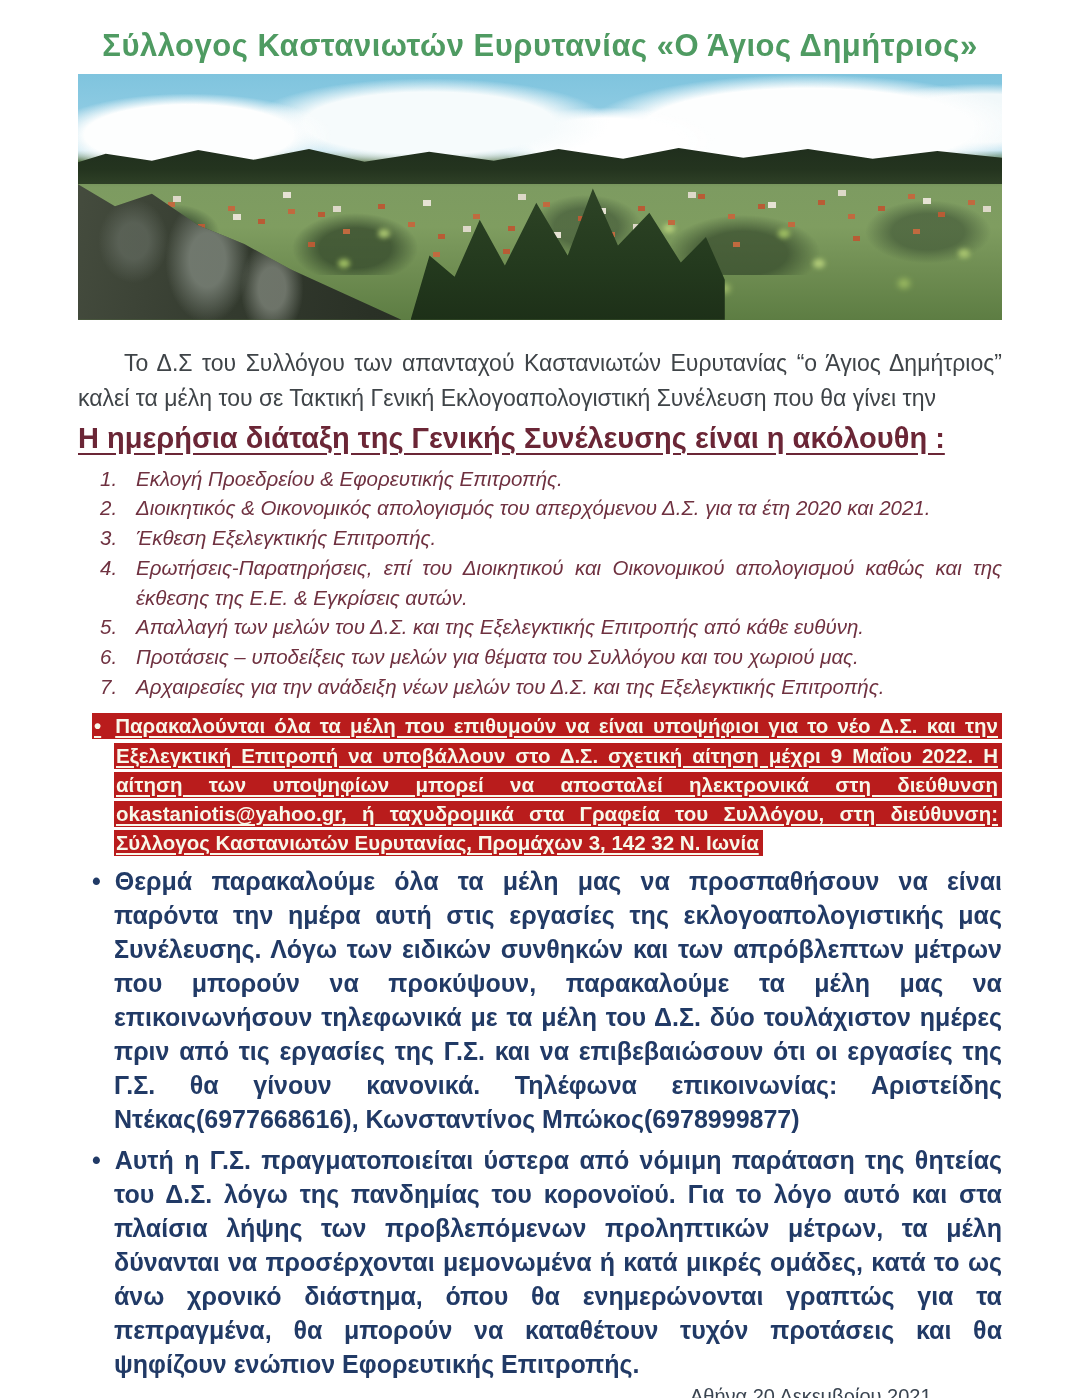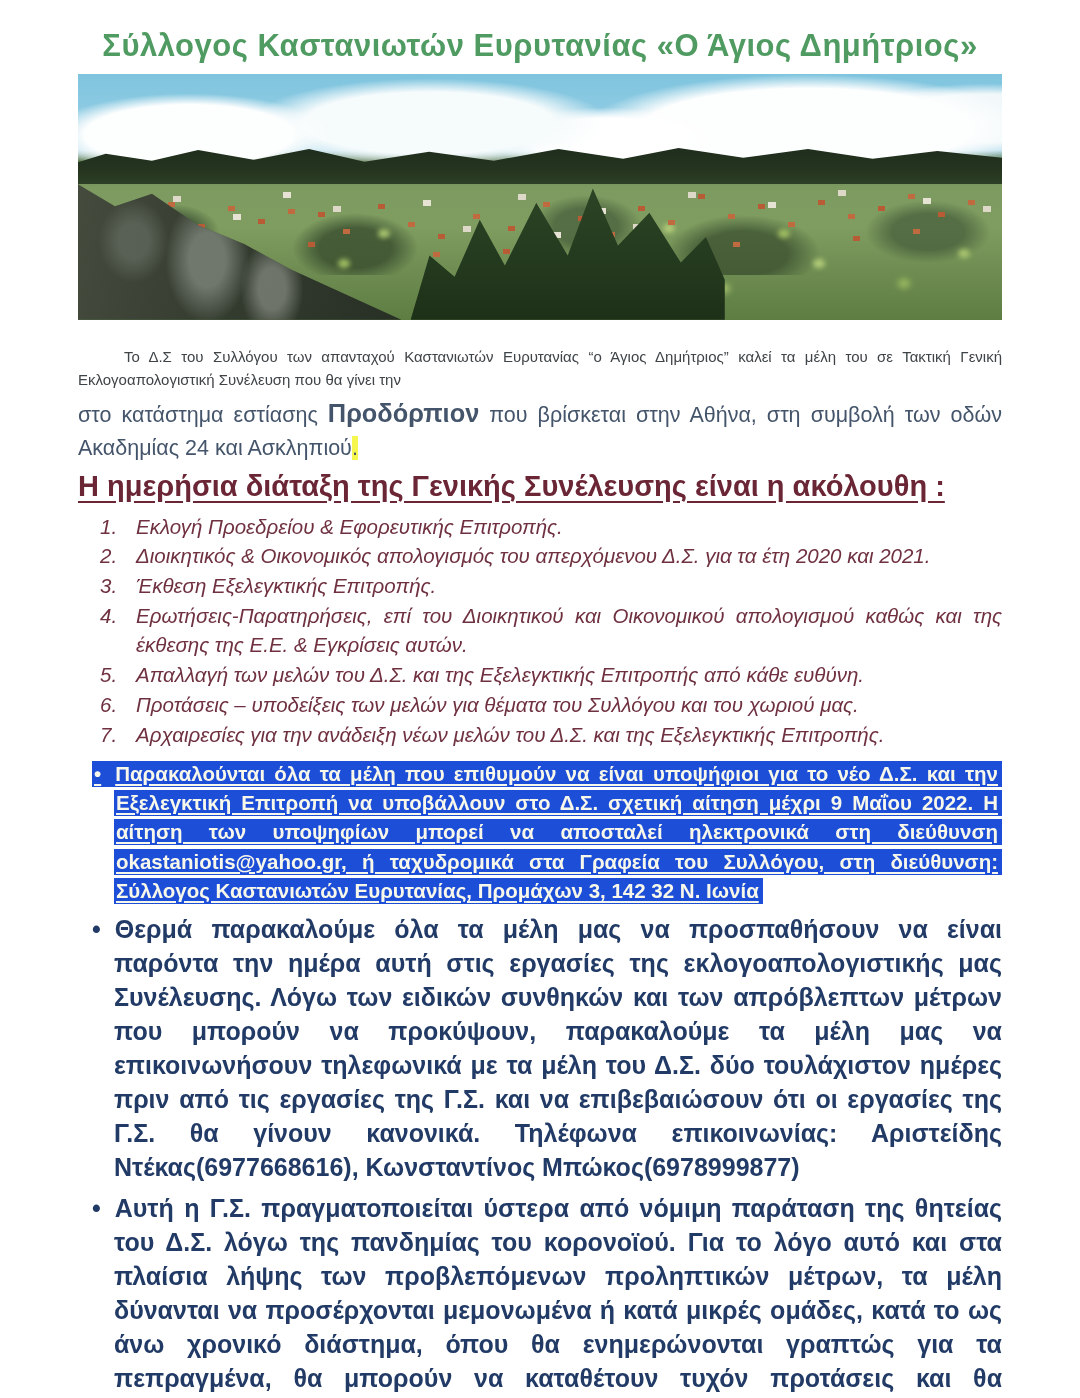--- a/index.html
+++ b/index.html
@@ -98,21 +98,21 @@
 
   
   .invitation-title{
     margin:36px 0 0 0;text-align:center;
     font-size:27px;font-weight:bold;color:#23527c;
     text-decoration:underline;text-underline-offset:5px;line-height:1.25;
   }
 
   
   .intro{
-    margin:26px 0 0 0;font-size:15px;color:#3f4448;
+    margin:26px 0 0 0;font-size:23px;color:#3f4448;
     line-height:1.53;text-align:justify;text-indent:46px;
   }
   .date-line{
     margin:2px 0 0 0;font-size:23.5px;color:#1f3864;line-height:1.45;
   }
   .date-line b{font-weight:bold;}
   .date-line .u-group{text-decoration:underline;text-underline-offset:4px;}
   .date-line sup{font-size:.6em;}
   .venue-line{
     margin:2px 0 0 0;font-size:21.5px;color:#44546a;
@@ -133,21 +133,21 @@
   ol.agenda li{position:relative;padding-left:36px;counter-increment:ag;text-align:justify;}
   ol.agenda li::before{content:counter(ag) ".";position:absolute;left:0;top:0;}
 
   
   .notice{
     margin:0;padding-left:36px;text-indent:-22px;
     text-align:justify;line-height:1.4;
   }
   .notice-candidacy{margin-top:10px;font-size:20.5px;line-height:1.42;}
   .hl-block{
-    background:#1d4ed8;color:#f8f8ea;font-weight:bold;
+    background:#b91c1c;color:#f8f8ea;font-weight:bold;
     text-decoration:underline;text-underline-offset:3px;
     padding:1px 4px 2px 2px;
     -webkit-box-decoration-break:clone;box-decoration-break:clone;
   }
   .hl-block::before{content:"•";margin-right:14px;}
   .notice-navy{margin-top:7px;font-size:25px;font-weight:bold;color:#213a66;line-height:1.36;}
   .notice-navy::before{content:"•";margin-right:14px;}
 
   
   .footer-date{margin:4px 0 0 612px;font-size:20px;font-weight:normal;color:#3a4450;}
@@ -168,23 +168,20 @@
     <div class="houses-orange"></div>
     <div class="cliff"></div>
     <div class="cliff-rocks"></div>
     <div class="fg-trees"></div>
   </div>
 
 
   <p class="intro">Το Δ.Σ του Συλλόγου των απανταχού Καστανιωτών Ευρυτανίας “ο Άγιος Δημήτριος” καλεί τα μέλη του σε Τακτική Γενική Εκλογοαπολογιστική Συνέλευση που θα γίνει την</p>
 
 
-  <p class="venue-line">
-    <span>στο κατάστημα εστίασης </span><span class="venue-name">Προδόρπιον</span><span> που βρίσκεται στην Αθήνα, στη συμβολή των οδών Ακαδημίας 24 και Ασκληπιού</span><span class="hl-yellow">.</span>
-  </p>
 
   <h3 class="agenda-heading">Η ημερήσια διάταξη της Γενικής Συνέλευσης είναι η ακόλουθη :</h3>
 
   <ol class="agenda">
 
       <li>Εκλογή Προεδρείου &amp; Εφορευτικής Επιτροπής.</li>
 
       <li>Διοικητικός &amp; Οικονομικός απολογισμός του απερχόμενου Δ.Σ. για τα έτη 2020 και 2021.</li>
 
       <li>Έκθεση Εξελεγκτικής Επιτροπής.</li>

